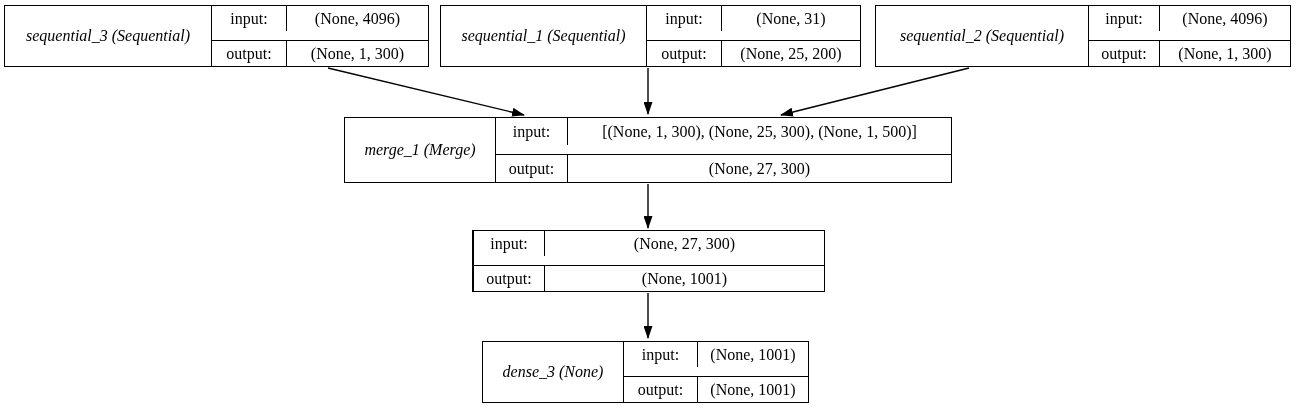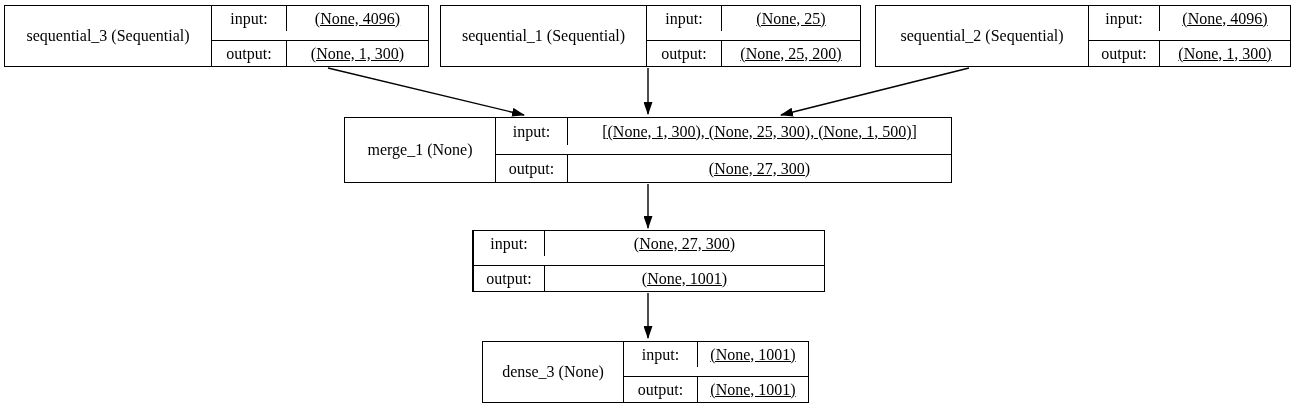--- a/index.html
+++ b/index.html
@@ -24,20 +24,21 @@
     border: 1px solid #000000;
     background: #ffffff;
   }
   .cell-title {
     display: flex;
     align-items: center;
     justify-content: center;
     text-align: left;
     white-space: nowrap;
     flex: 0 0 auto;
+    font-style: italic;
   }
   .io {
     flex: 1 1 auto;
     display: flex;
     flex-direction: column;
     border-left: 1px solid #000000;
   }
   .io-row {
     flex: 1 1 50%;
     display: flex;
@@ -53,21 +54,20 @@
     justify-content: center;
     white-space: nowrap;
   }
   .io-value {
     flex: 1 1 auto;
     display: flex;
     align-items: center;
     justify-content: center;
     white-space: nowrap;
     border-left: 1px solid #000000;
-    text-decoration: underline;
   }
   svg.edges {
     position: absolute;
     left: 0;
     top: 0;
     width: 1296px;
     height: 411px;
     pointer-events: none;
   }
   svg.edges line {
@@ -105,21 +105,21 @@
         <div class="io-value">(None, 1, 300)</div>
       </div>
     </div>
   </div>
 
   <div class="node" style="left:440px; top:5px; width:421px; height:62px;">
     <div class="cell-title" style="width:205px;">sequential_1 (Sequential)</div>
     <div class="io">
       <div class="io-row">
         <div class="io-label" style="width:74px;">input:</div>
-        <div class="io-value">(None, 25)</div>
+        <div class="io-value">(None, 31)</div>
       </div>
       <div class="io-row">
         <div class="io-label" style="width:74px;">output:</div>
         <div class="io-value">(None, 25, 200)</div>
       </div>
     </div>
   </div>
 
   <div class="node" style="left:875px; top:5px; width:416px; height:62px;">
     <div class="cell-title" style="width:212px;">sequential_2 (Sequential)</div>
@@ -129,21 +129,21 @@
         <div class="io-value">(None, 4096)</div>
       </div>
       <div class="io-row">
         <div class="io-label" style="width:70px;">output:</div>
         <div class="io-value">(None, 1, 300)</div>
       </div>
     </div>
   </div>
 
   <div class="node" style="left:344px; top:117px; width:608px; height:66px;">
-    <div class="cell-title" style="width:150px;">merge_1 (None)</div>
+    <div class="cell-title" style="width:150px;">merge_1 (Merge)</div>
     <div class="io">
       <div class="io-row">
         <div class="io-label" style="width:71px;">input:</div>
         <div class="io-value">[(None, 1, 300), (None, 25, 300), (None, 1, 500)]</div>
       </div>
       <div class="io-row">
         <div class="io-label" style="width:71px;">output:</div>
         <div class="io-value">(None, 27, 300)</div>
       </div>
     </div>

